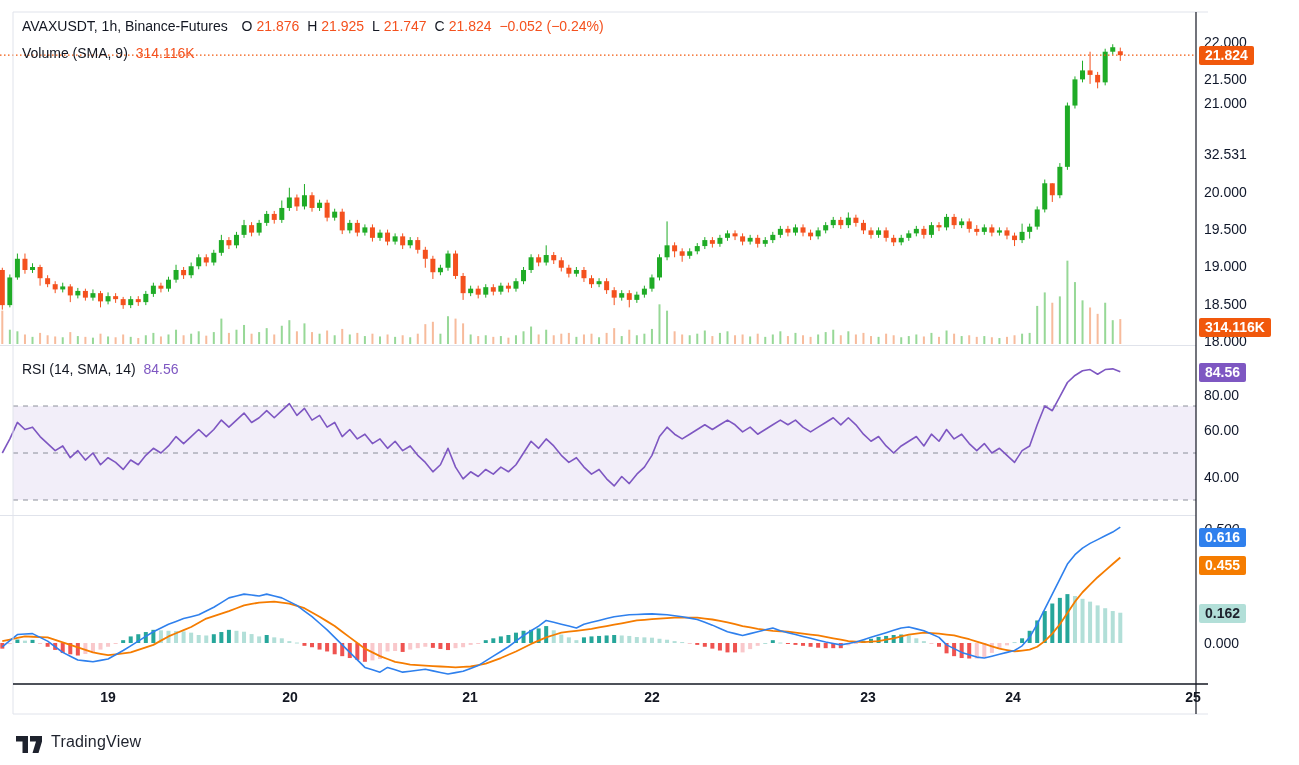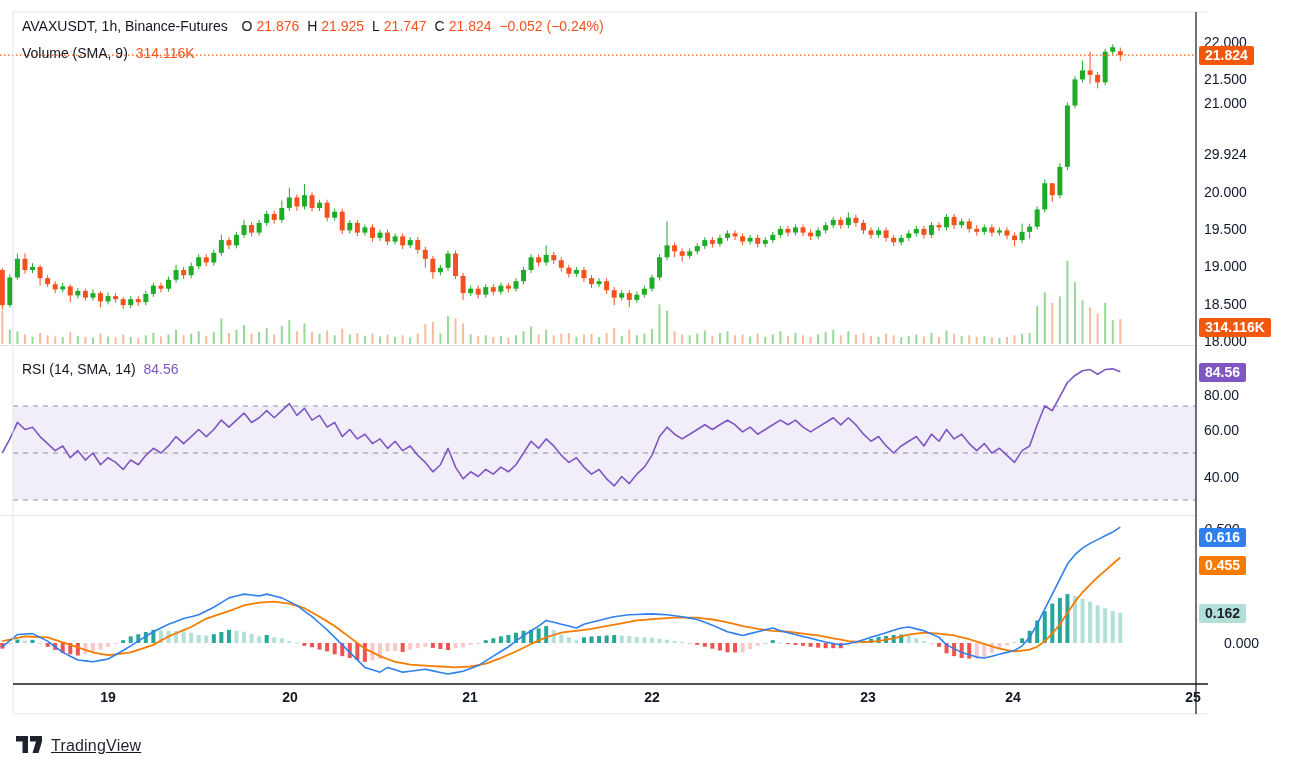--- a/index.html
+++ b/index.html
@@ -6,21 +6,21 @@
     font-family:"Liberation Sans",sans-serif;color:#131722;overflow:hidden;}
   #app{position:relative;width:1285px;height:765px;background:#fff;}
   #chart-svg{position:absolute;left:0;top:0;}
   .legend{position:absolute;left:22px;font-size:14px;white-space:nowrap;z-index:5;}
   .legend span{margin-right:4px;}
   .tick{position:absolute;left:1204px;font-size:14px;color:#0f172a;z-index:2;white-space:nowrap;}
   .badge{position:absolute;left:1199px;font-size:14px;font-weight:700;color:#fff;
     padding:1px 6px 2px 6px;border-radius:2px;z-index:4;white-space:nowrap;}
   .timelabel{position:absolute;width:44px;text-align:center;font-size:14px;font-weight:600;
     color:#131722;top:689px;z-index:2;}
-  #footer-logo{position:absolute;left:16px;top:733px;display:flex;align-items:flex-end;z-index:5;text-decoration:underline;}
+  #footer-logo{position:absolute;left:16px;top:733px;display:flex;align-items:flex-start;z-index:5;}
   #footer-logo .brand{font-size:16px;font-weight:500;color:#1e222d;margin-left:8px;letter-spacing:.2px;}
 </style>
 </head>
 <body>
 
 <div id="app">
 
   <svg id="chart-svg" width="1299" height="765">
       <rect x="13" y="406" width="1183" height="94" fill="rgba(126,87,194,0.10)"></rect>
       <line x1="13" y1="406" x2="1196" y2="406" stroke="#7b7f8a" stroke-width="1" stroke-dasharray="5 5" opacity="0.85"></line>
@@ -651,35 +651,35 @@
   <div class="legend" style="top:361px;">
     <span>RSI (14, SMA, 14)</span>
     <span class="val-rsi" style="color: rgb(126, 87, 194);">84.56</span>
   </div>
 
 
   <div id="price-axis">
       <div class="tick" style="top: 34px;">22.000</div>
       <div class="tick" style="top: 71.375px;">21.500</div>
       <div class="tick" style="top: 95px;">21.000</div>
-      <div class="tick" style="top: 146.125px;">29.924</div>
+      <div class="tick" style="top: 146.125px;">32.531</div>
       <div class="tick" style="top: 183.5px;">20.000</div>
       <div class="tick" style="top: 220.875px;">19.500</div>
       <div class="tick" style="top: 258.25px;">19.000</div>
       <div class="tick" style="top: 295.625px;">18.500</div>
       <div class="tick" style="top: 333px;">18.000</div>
     </div>
   <div id="rsi-axis">
       <div class="tick" style="top: 374.5px; margin-top: 12px;">80.00</div>
       <div class="tick" style="top: 421.5px;">60.00</div>
       <div class="tick" style="top: 468.5px;">40.00</div>
     </div>
   <div id="macd-axis">
       <div class="tick" style="top: 521px; font-style: italic;">0.500</div>
-      <div class="tick" style="top: 635px; margin-left: 20px;">0.000</div>
+      <div class="tick" style="top: 635px;">0.000</div>
     </div>
   <div id="time-axis">
       <div class="timelabel" style="left: 86px;">19</div>
       <div class="timelabel" style="left: 268px;">20</div>
       <div class="timelabel" style="left: 448px;">21</div>
       <div class="timelabel" style="left: 630px;">22</div>
       <div class="timelabel" style="left: 846px;">23</div>
       <div class="timelabel" style="left: 991px;">24</div>
       <div class="timelabel" style="left: 1171px;">25</div>
     </div>

